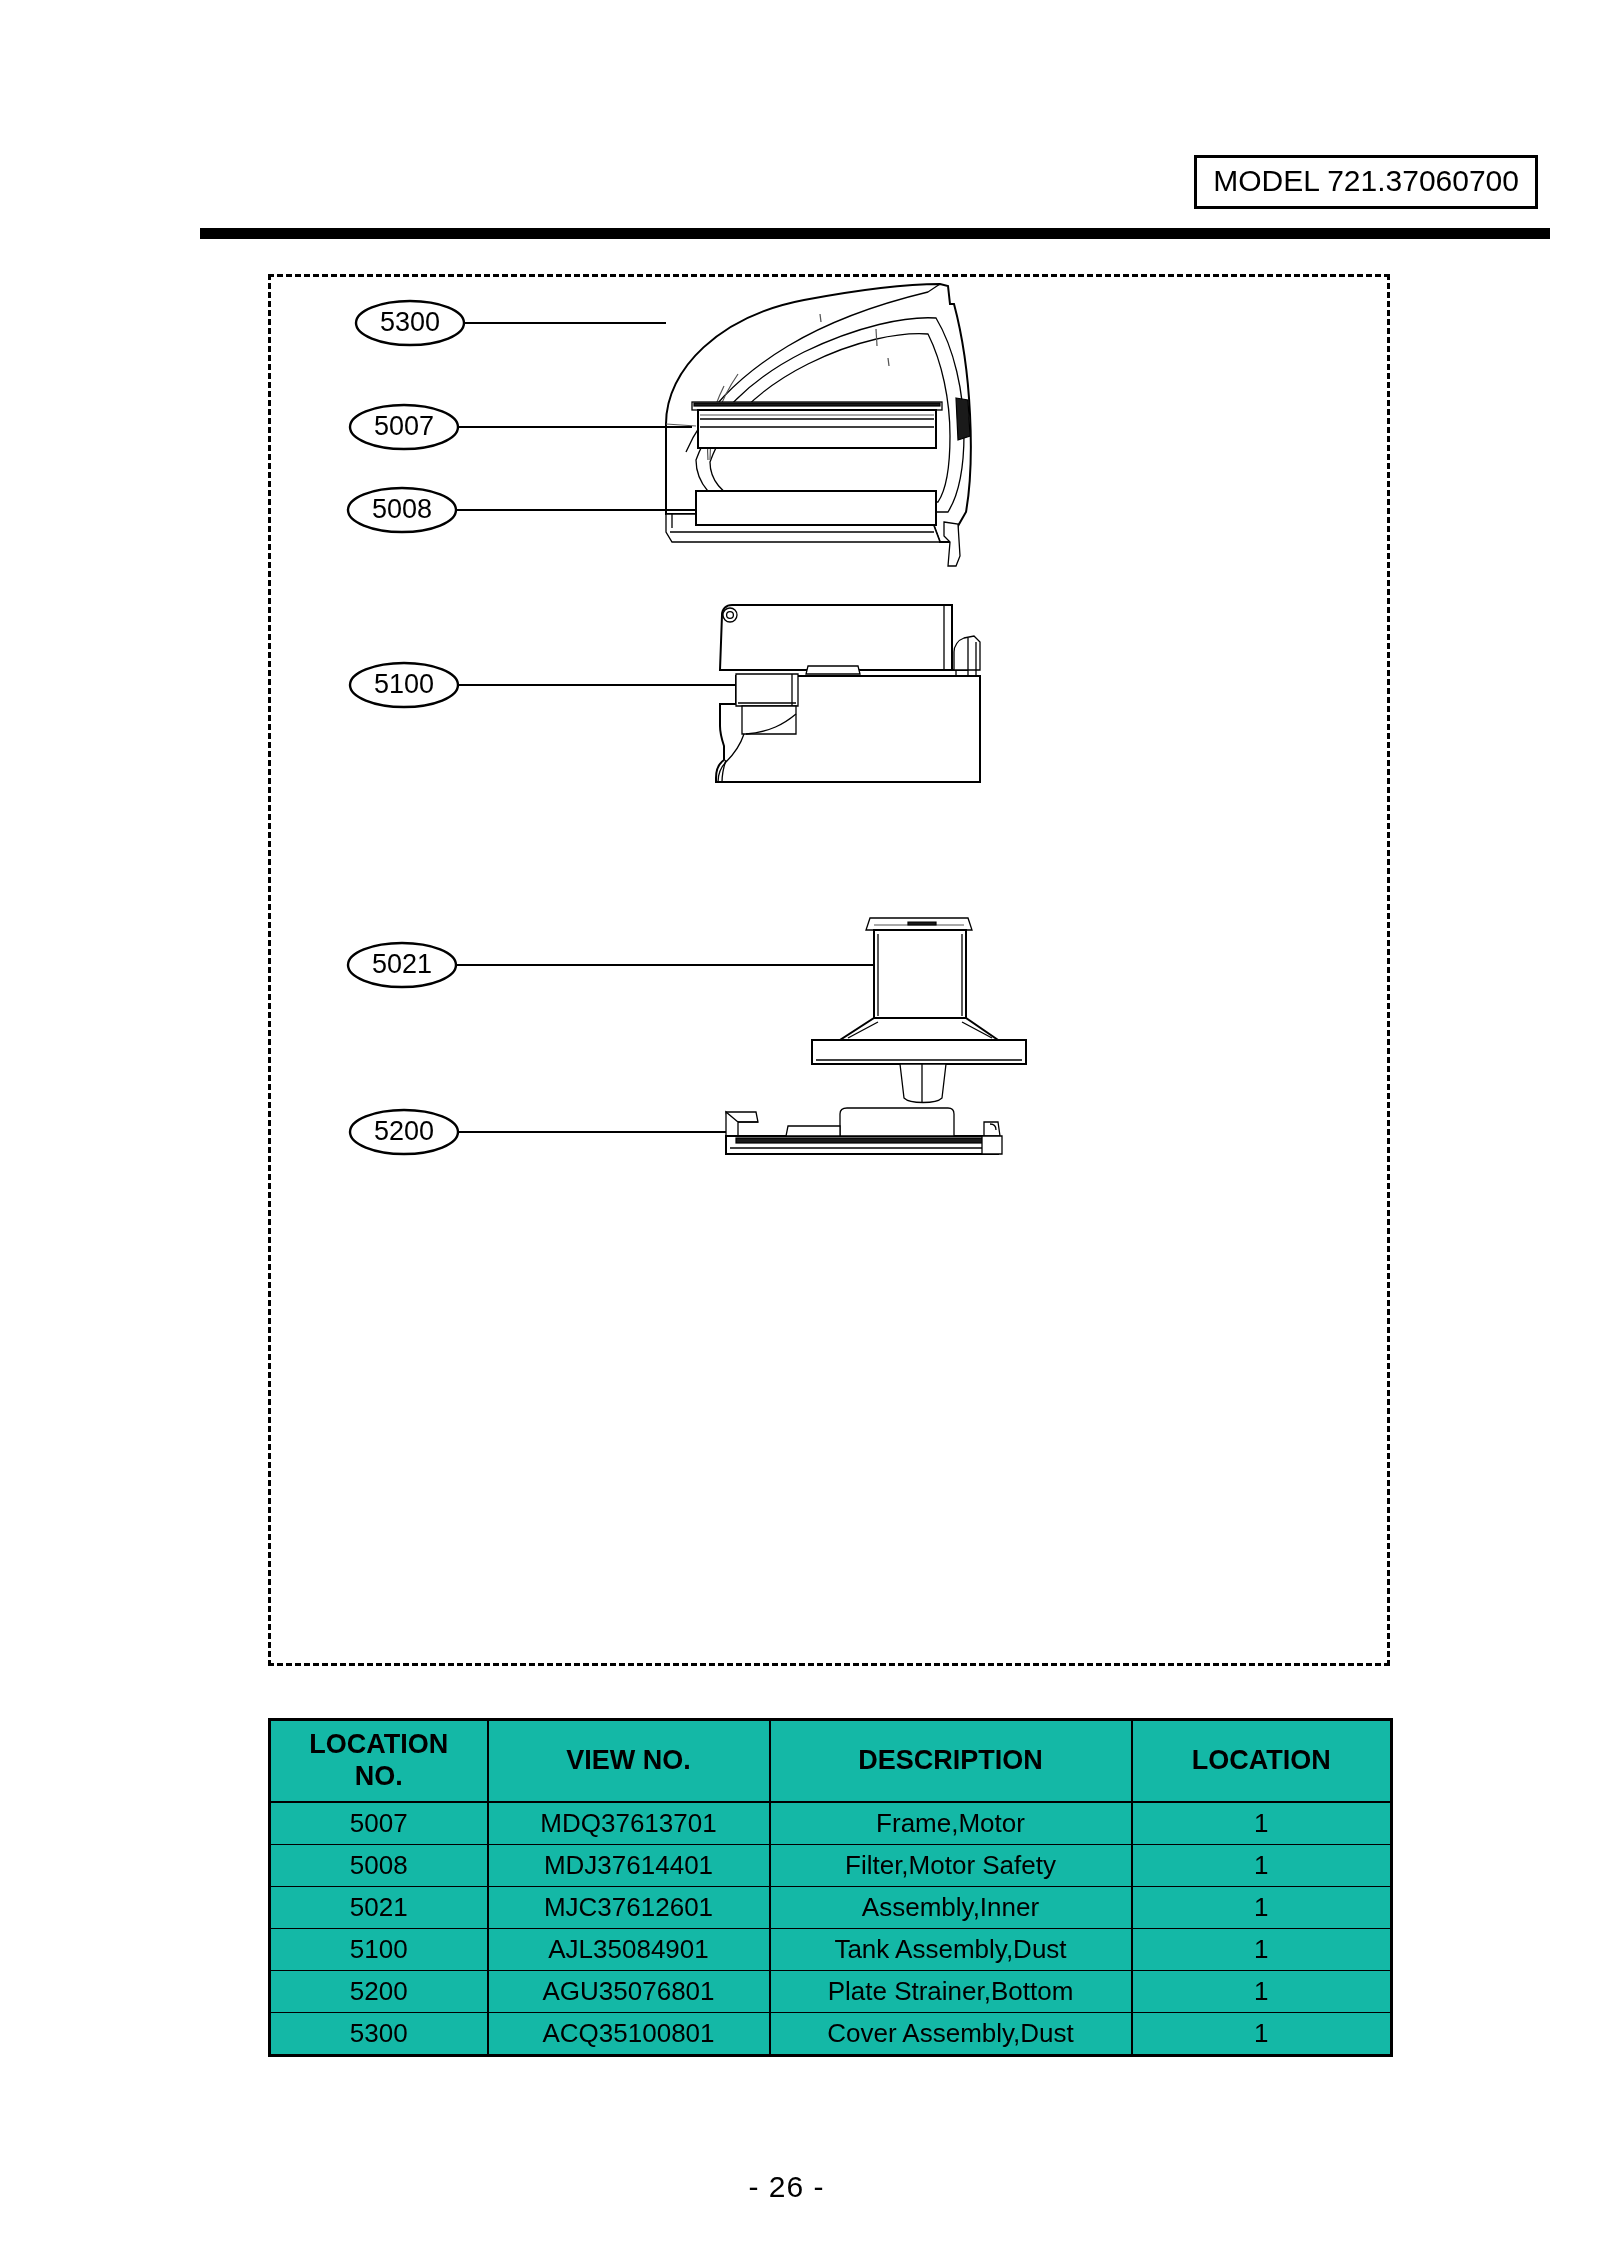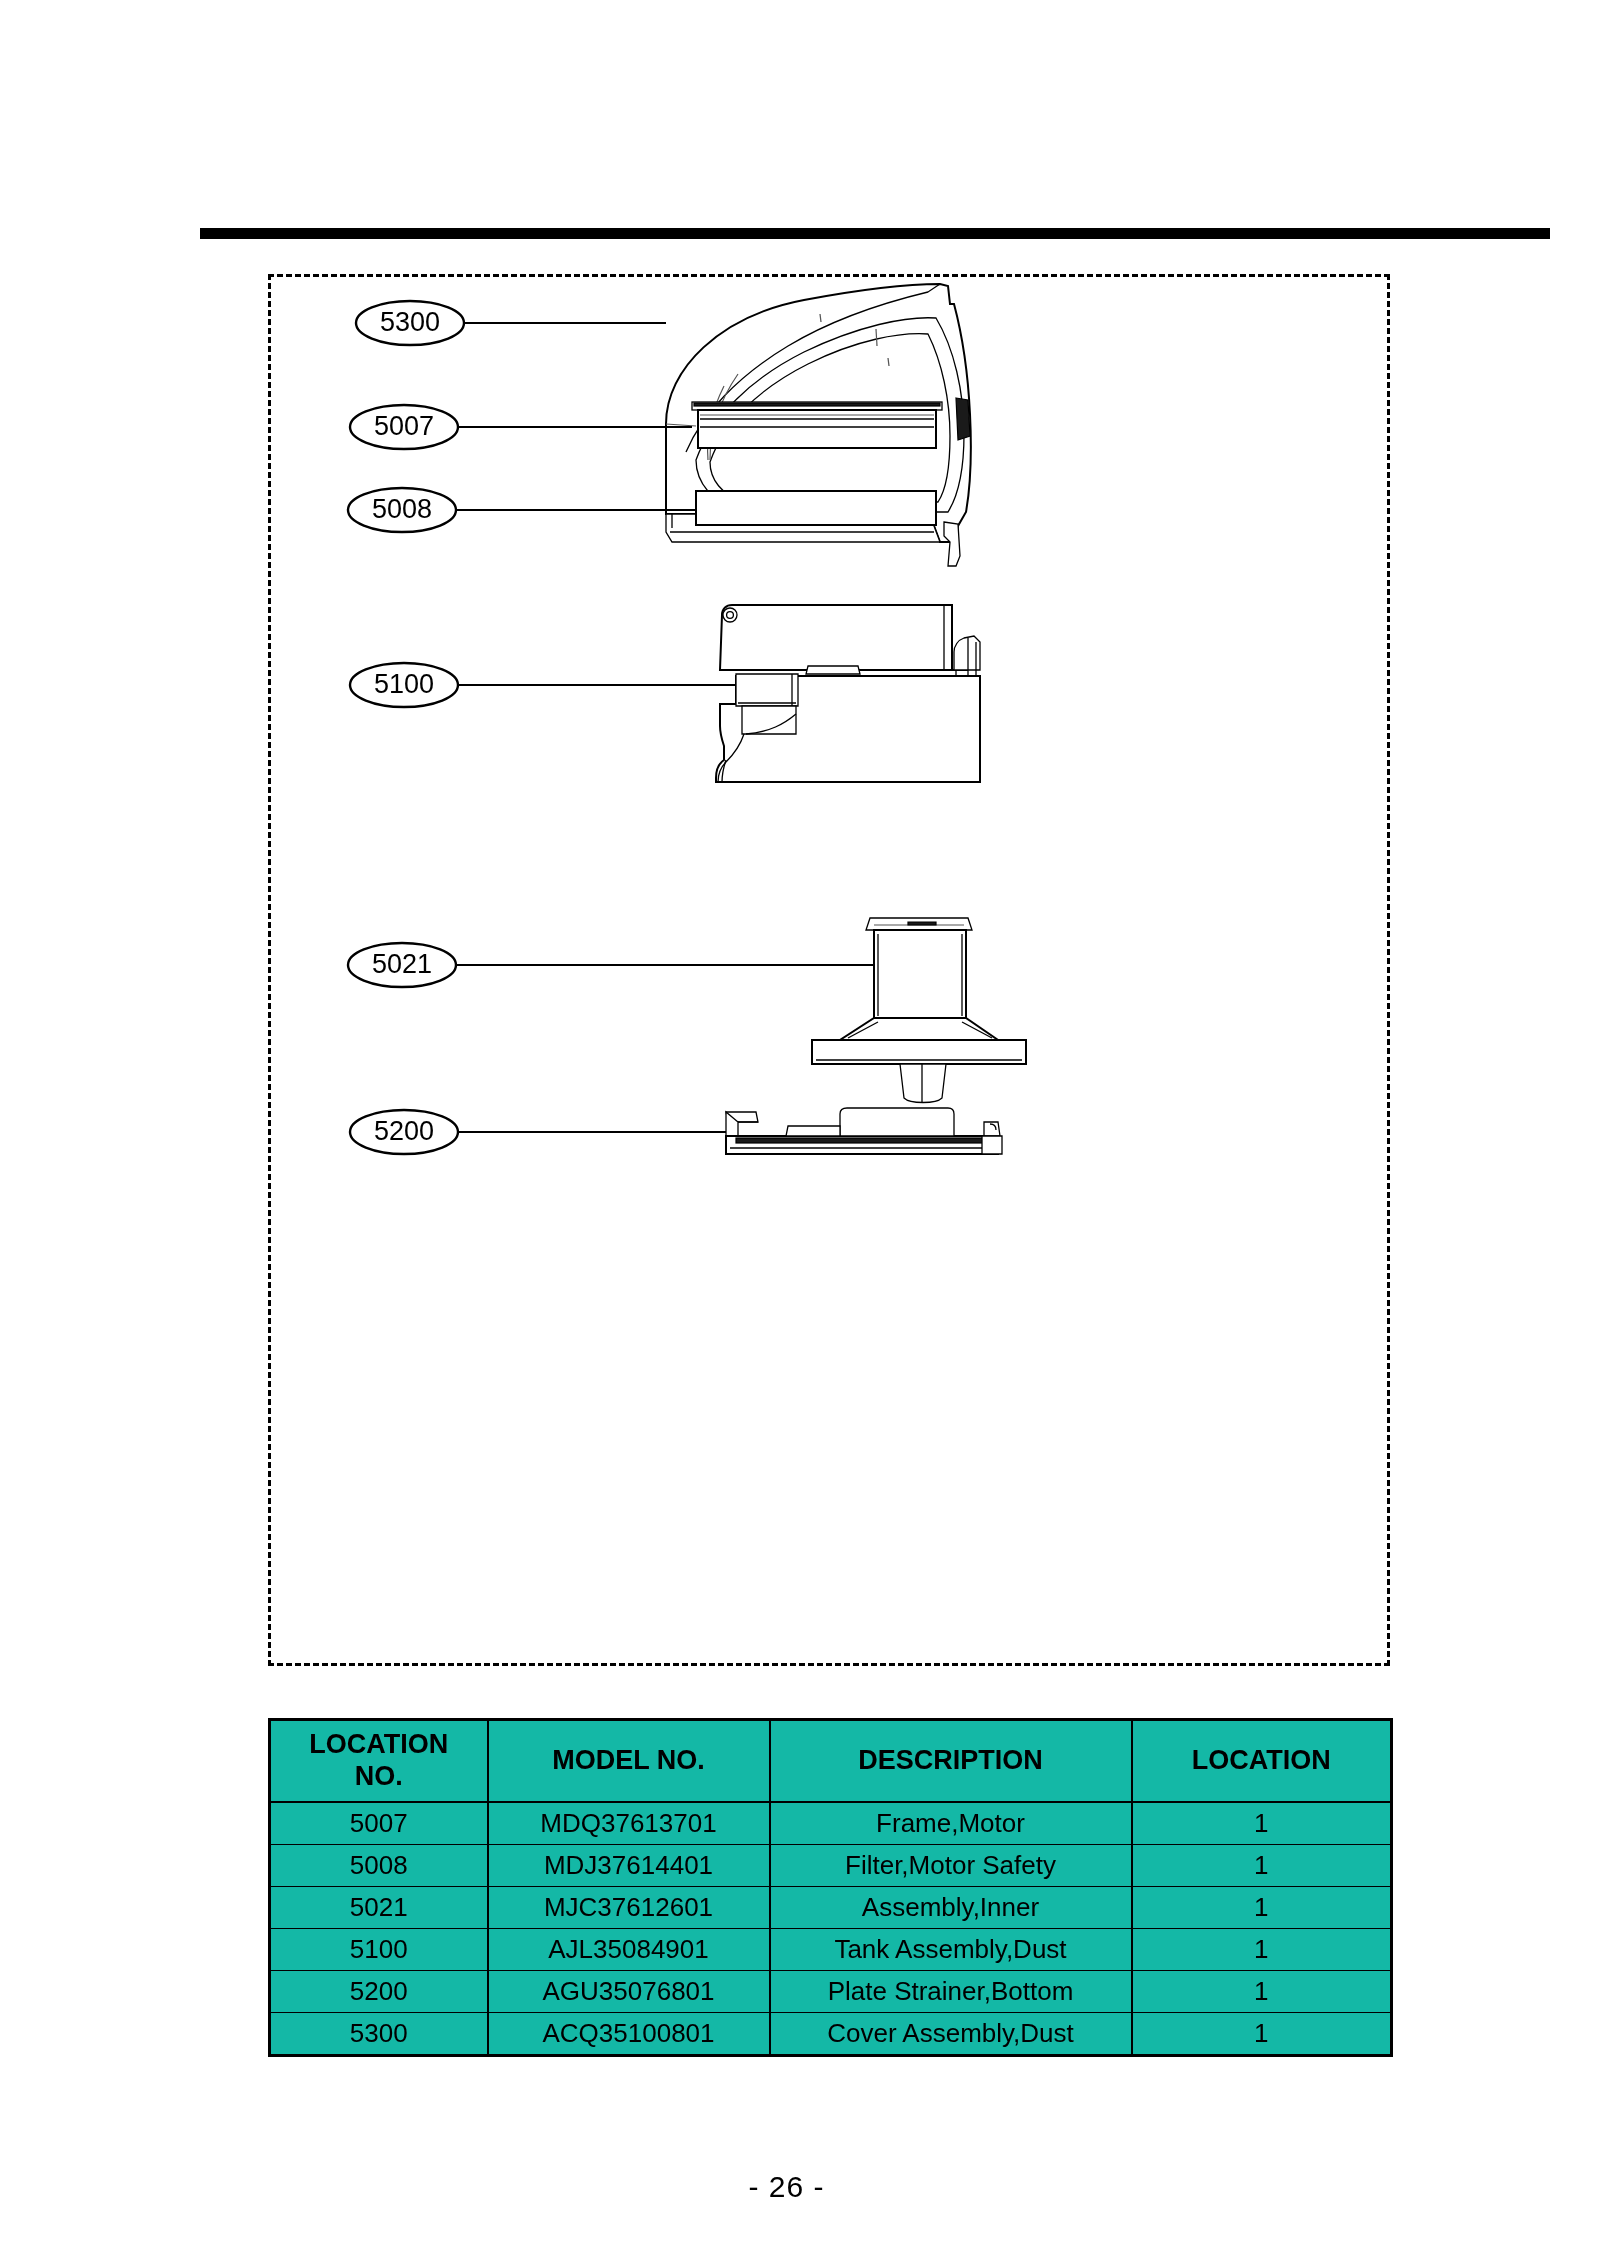--- a/index.html
+++ b/index.html
@@ -141,20 +141,23 @@
     fill: #000;
     text-anchor: middle;
     dominant-baseline: middle;
   }
   #diagram-svg .dark { fill: #1a1a1a; stroke: #000; stroke-width: 1.2; }
 </style>
 </head>
 <body>
 
 <div id="header">
+  <div id="model-box">
+    <div id="model-label">MODEL 721.37060700</div>
+  </div>
 </div>
 <div id="header-rule"></div>
 
 <div id="diagram-frame"></div>
 
 <svg id="diagram-svg" viewBox="0 0 1122 1392">
 
   <g>
 
     <line class="leader" x1="196" y1="49" x2="398" y2="49"></line>
@@ -316,21 +319,21 @@
         <col class="c-part">
         <col class="c-desc">
         <col class="c-qty">
     </colgroup>
     <thead>
       <tr>
         <th>
           <span>LOCATION</span><br>
           <span>NO.</span>
         </th>
-        <th>MODEL NO.</th>
+        <th>VIEW NO.</th>
         <th>DESCRIPTION</th>
         <th>LOCATION</th>
       </tr>
     </thead>
     <tbody id="parts-table-body">
         <tr>
           <td>5007</td>
           <td>MDQ37613701</td>
           <td>Frame,Motor</td>
           <td>1</td>

